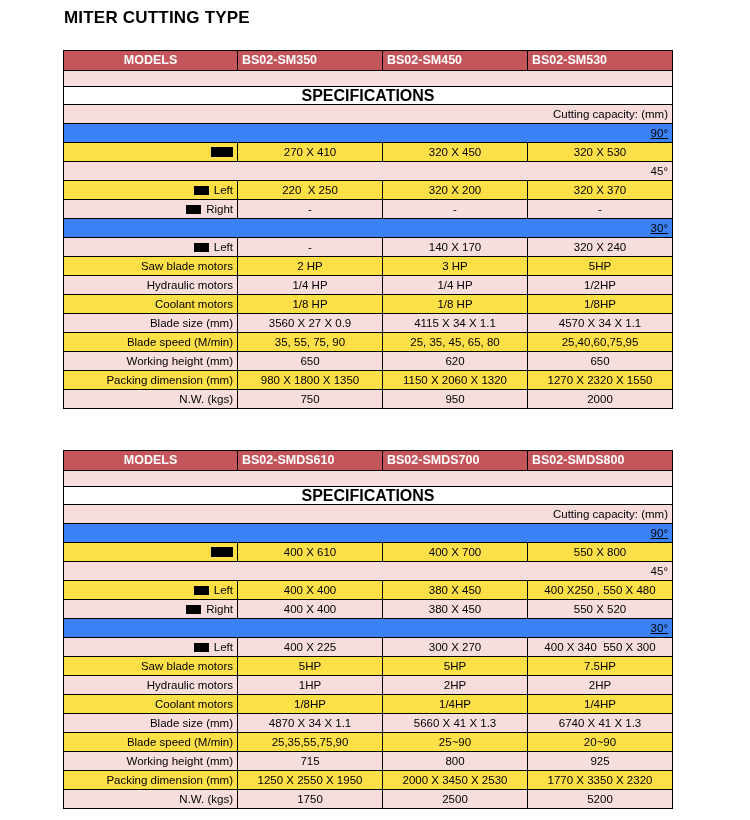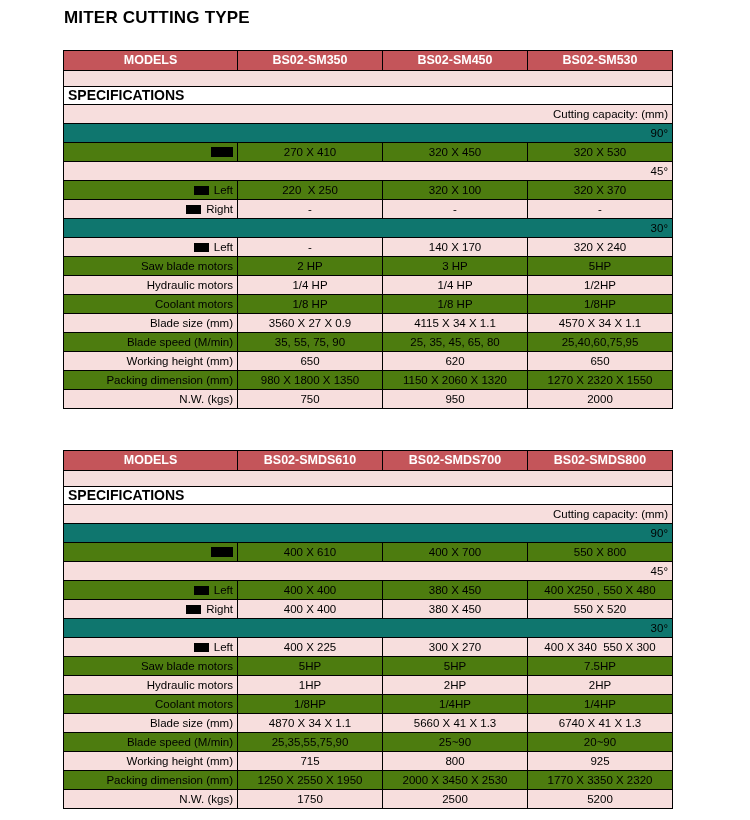--- a/index.html
+++ b/index.html
@@ -49,49 +49,49 @@
   tr.hdr td{
     background:#c4555a;
     color:#ffffff;
     font-weight:bold;
     font-size:12.5px;
     height:19px;
     line-height:19px;
     border-color:#000;
   }
   tr.hdr td.label{text-align:center;}
-  tr.hdr td.model{text-align:center;}
+  tr.hdr td.model{}
 
   
   tr.band td{
     background:#f5dedd;
     height:15px;
     line-height:15px;
     border-top:1px solid #000;
     border-bottom:1px solid #000;
   }
 
   tr.section td{
     background:#ffffff;
     font-weight:bold;
-    font-size:14px;
-    text-align:left;
+    font-size:16px;
+    text-align:center;
     height:17px;
     line-height:17px;
   }
 
   tr.full td{text-align:right;}
   tr.full.tint td{background:#f7dedd;}
-  tr.full.plain td{background:#0f766e;}
+  tr.full.plain td{background:#3b82f6;text-decoration:underline;}
 
   td.label{text-align:right;}
   td.val{text-align:center;}
 
   tr.tint td{background:#f7dedd;}
-  tr.plain td{background:#4d7c0f;}
+  tr.plain td{background:#fde047;}
 
   
   .icon-circle{
     display:inline-block;
     width:12px;height:12px;
     border-radius:50%;
     background:#000;
     vertical-align:-2px;
   }
   .icon-bar{
@@ -147,21 +147,21 @@
           <td class="val">270 X 410</td>
           <td class="val">320 X 450</td>
           <td class="val">320 X 530</td>
         </tr>
         <tr class="full tint">
           <td colspan="4" class="label">45°</td>
         </tr>
         <tr class="plain">
           <td class="label"><span class="icon-bar-sm"></span><span class="lbl-txt">Left</span></td>
           <td class="val">220&nbsp;&nbsp;X 250</td>
-          <td class="val">320 X 100</td>
+          <td class="val">320 X 200</td>
           <td class="val">320 X 370</td>
         </tr>
         <tr class="tint">
           <td class="label"><span class="icon-bar-sm"></span><span class="lbl-txt">Right</span></td>
           <td class="val">-</td>
           <td class="val">-</td>
           <td class="val">-</td>
         </tr>
         <tr class="full plain">
           <td colspan="4" class="label">30°</td>

